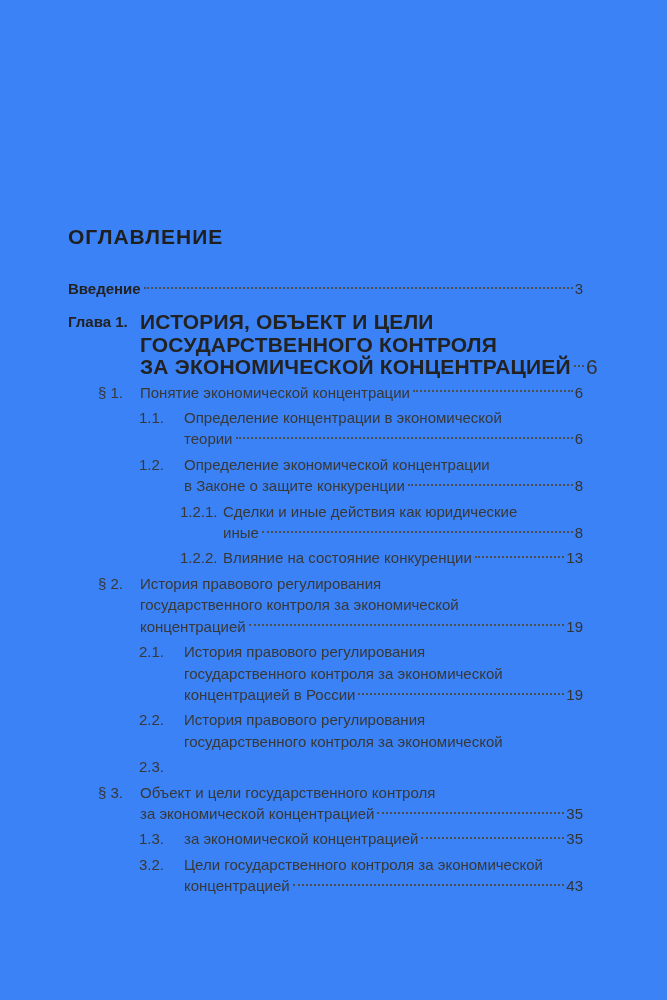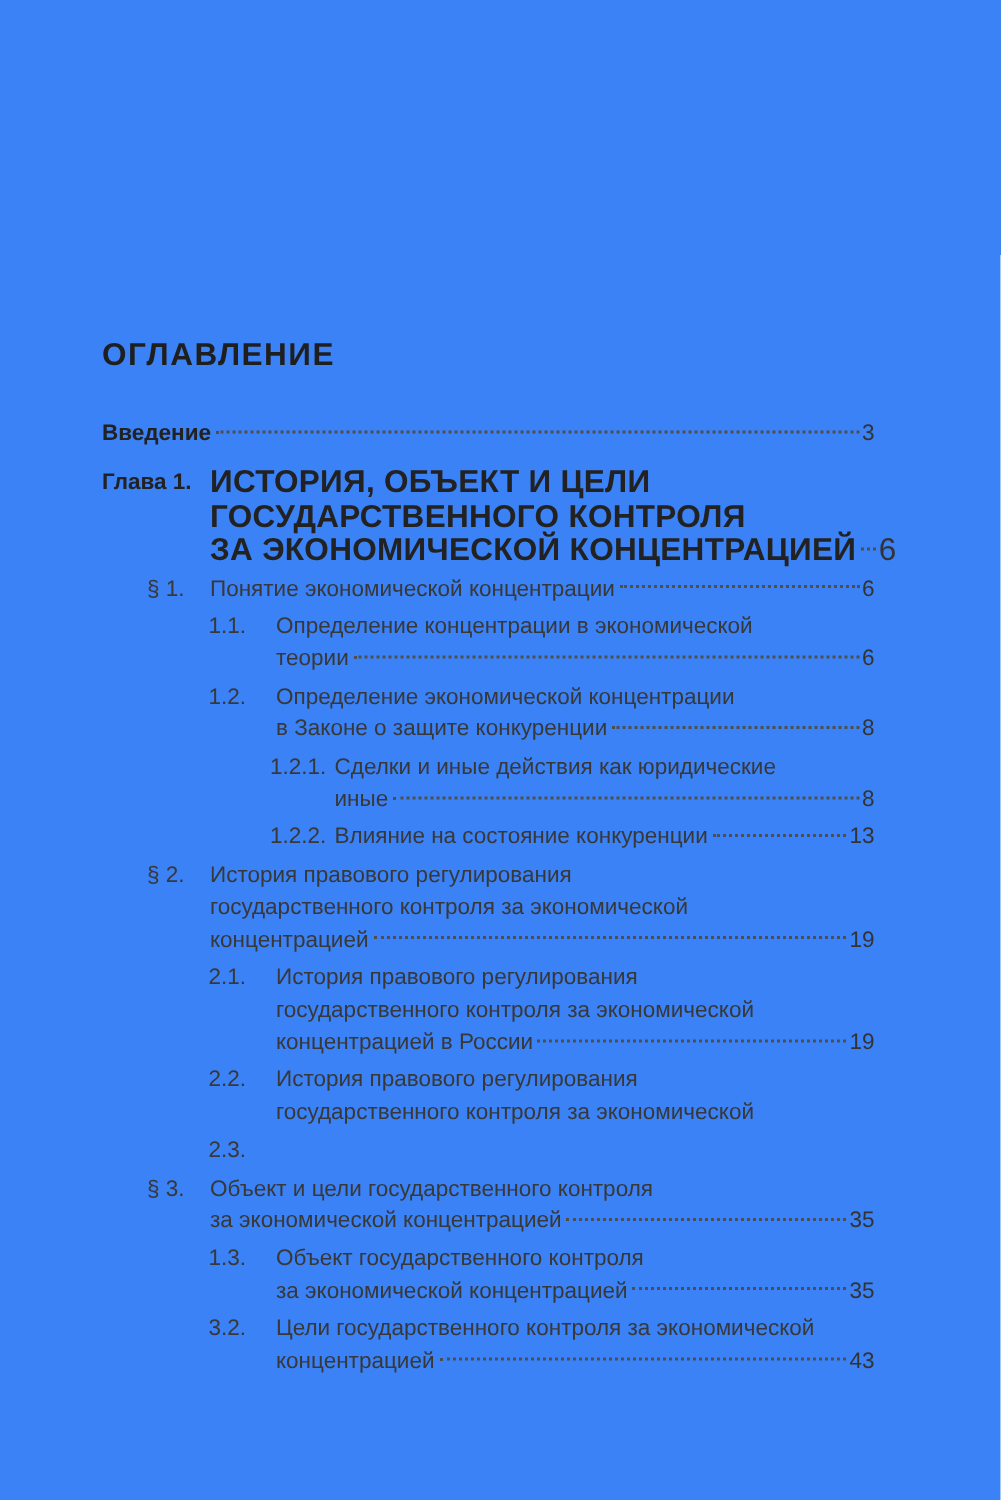--- a/index.html
+++ b/index.html
@@ -215,21 +215,20 @@
           <span class="txt">за экономической концентрацией</span>
           <span class="leader"></span>
           <span class="pagenum">35</span>
         </div>
       </div>
     </div>
 
     <div class="entry lvl-2">
       <span class="marker">1.3.</span>
       <div class="body">
-        <div class="line">Объект государственного контроля</div>
         <div class="line last">
           <span class="txt">за экономической концентрацией</span>
           <span class="leader"></span>
           <span class="pagenum">35</span>
         </div>
       </div>
     </div>
 
     <div class="entry lvl-2">
       <span class="marker">3.2.</span>

